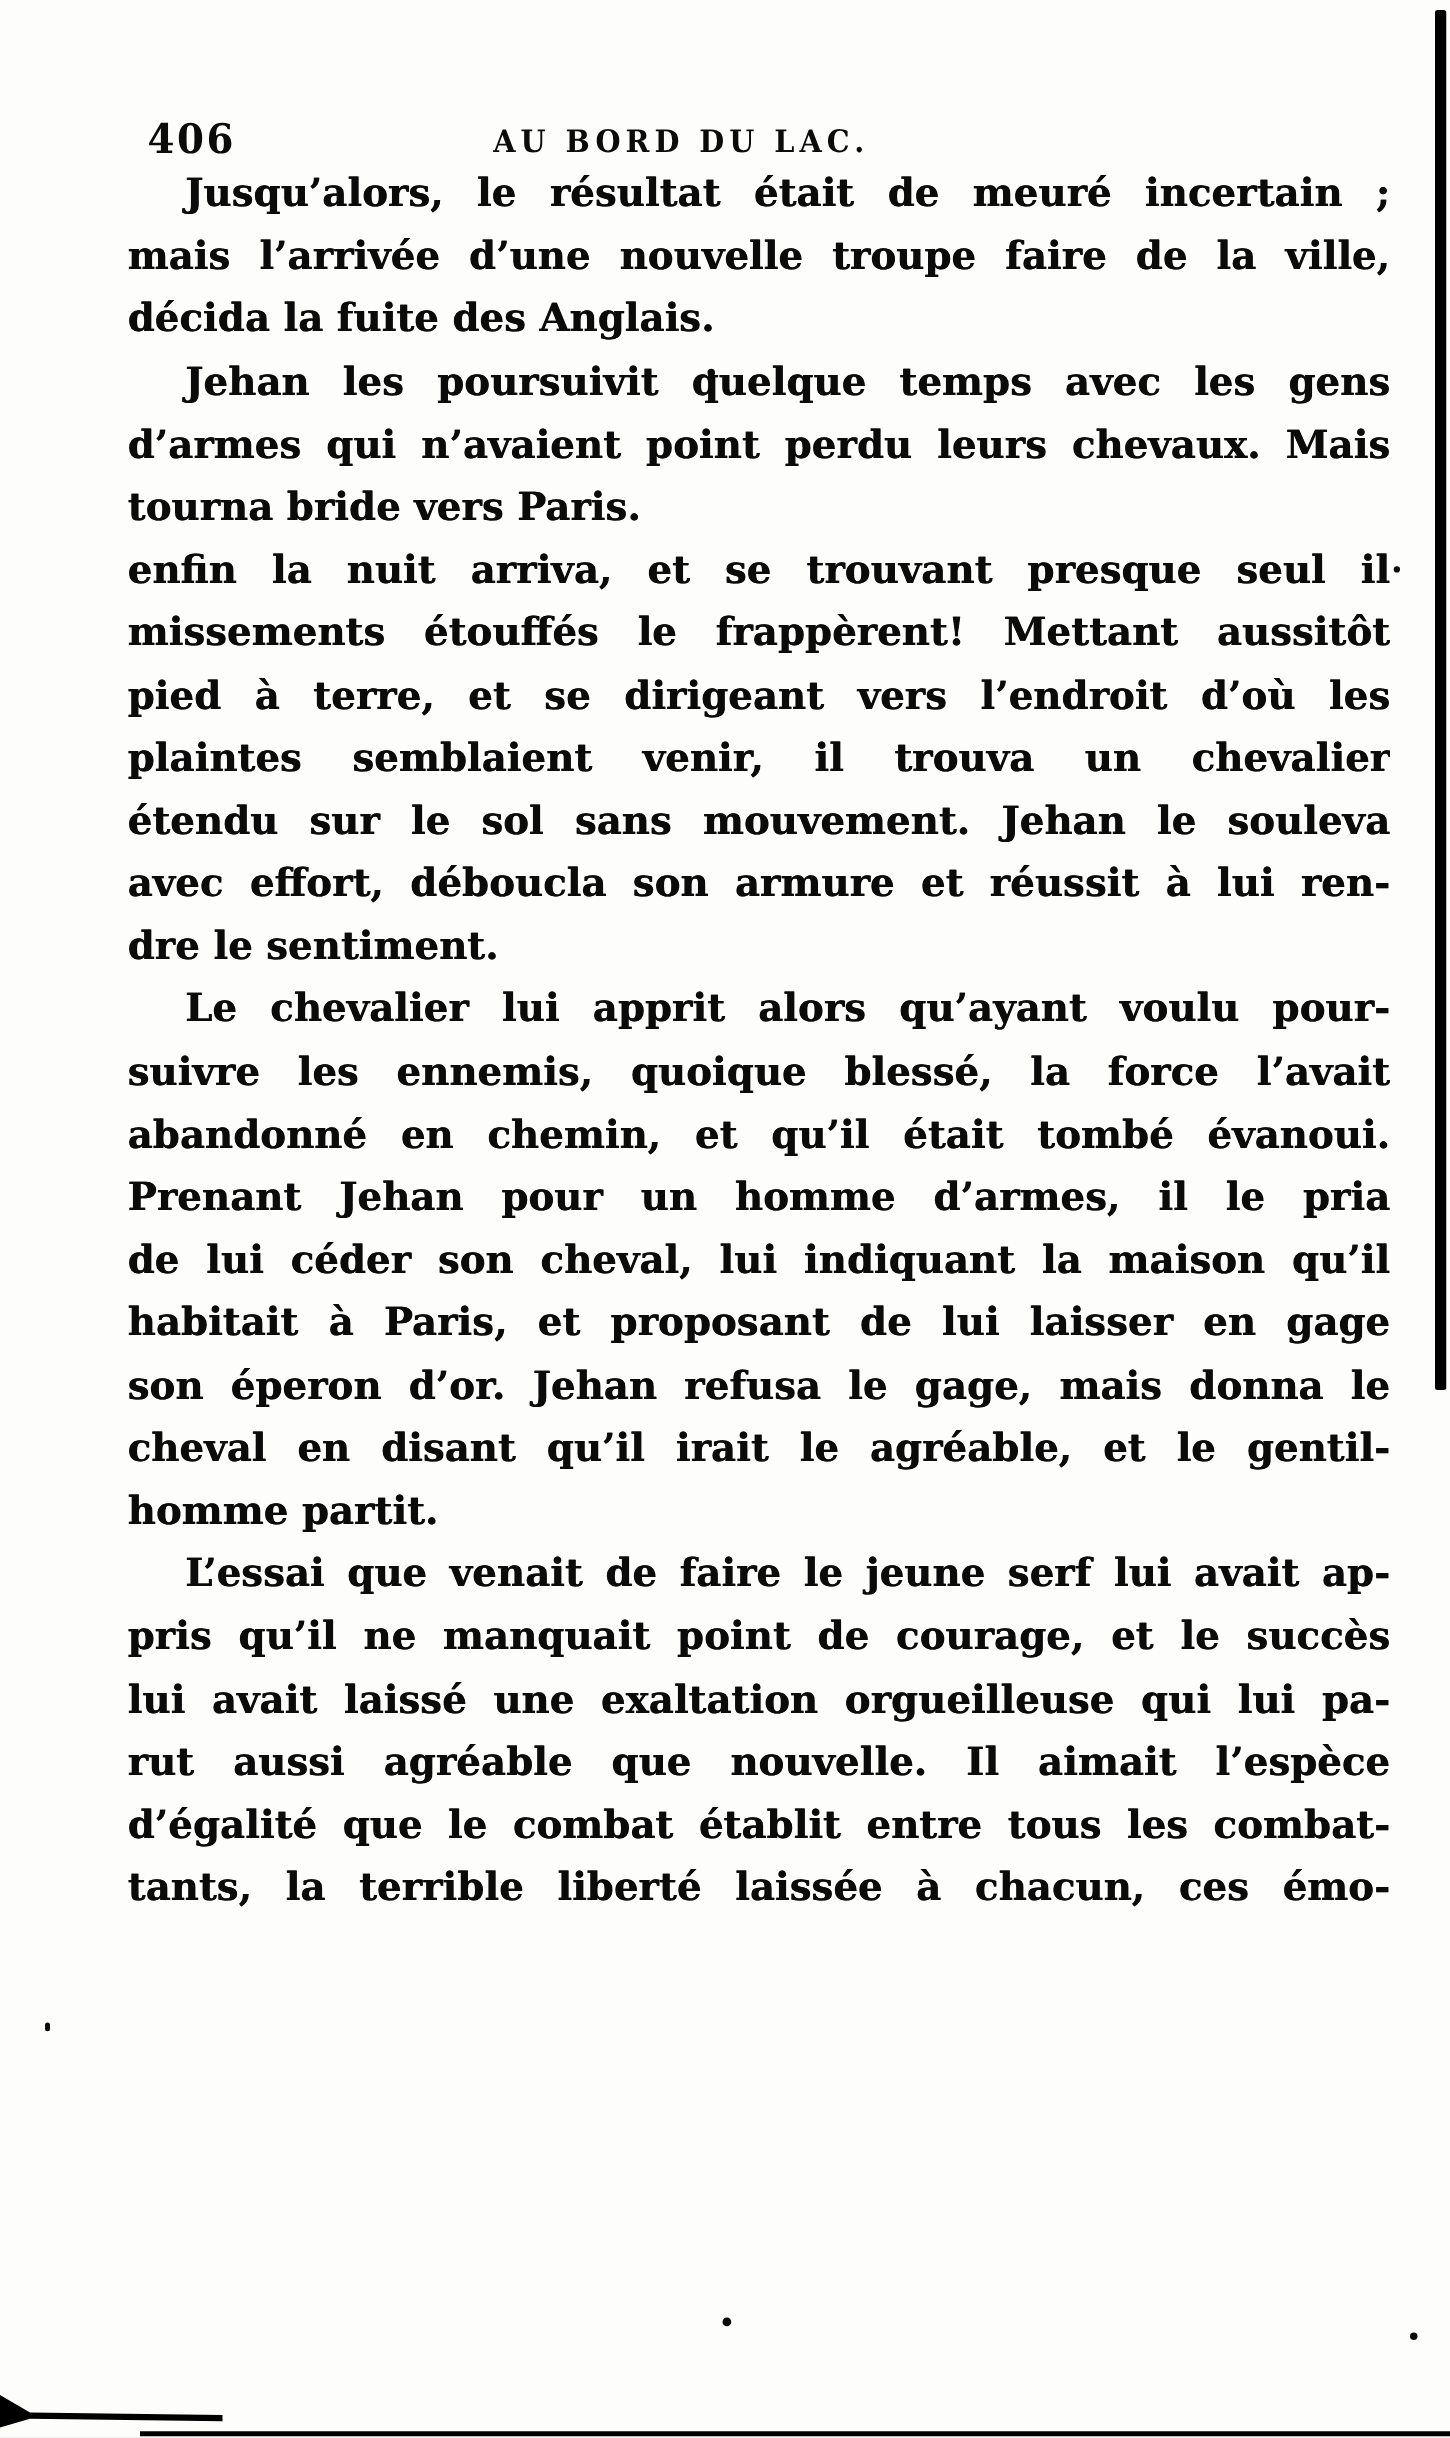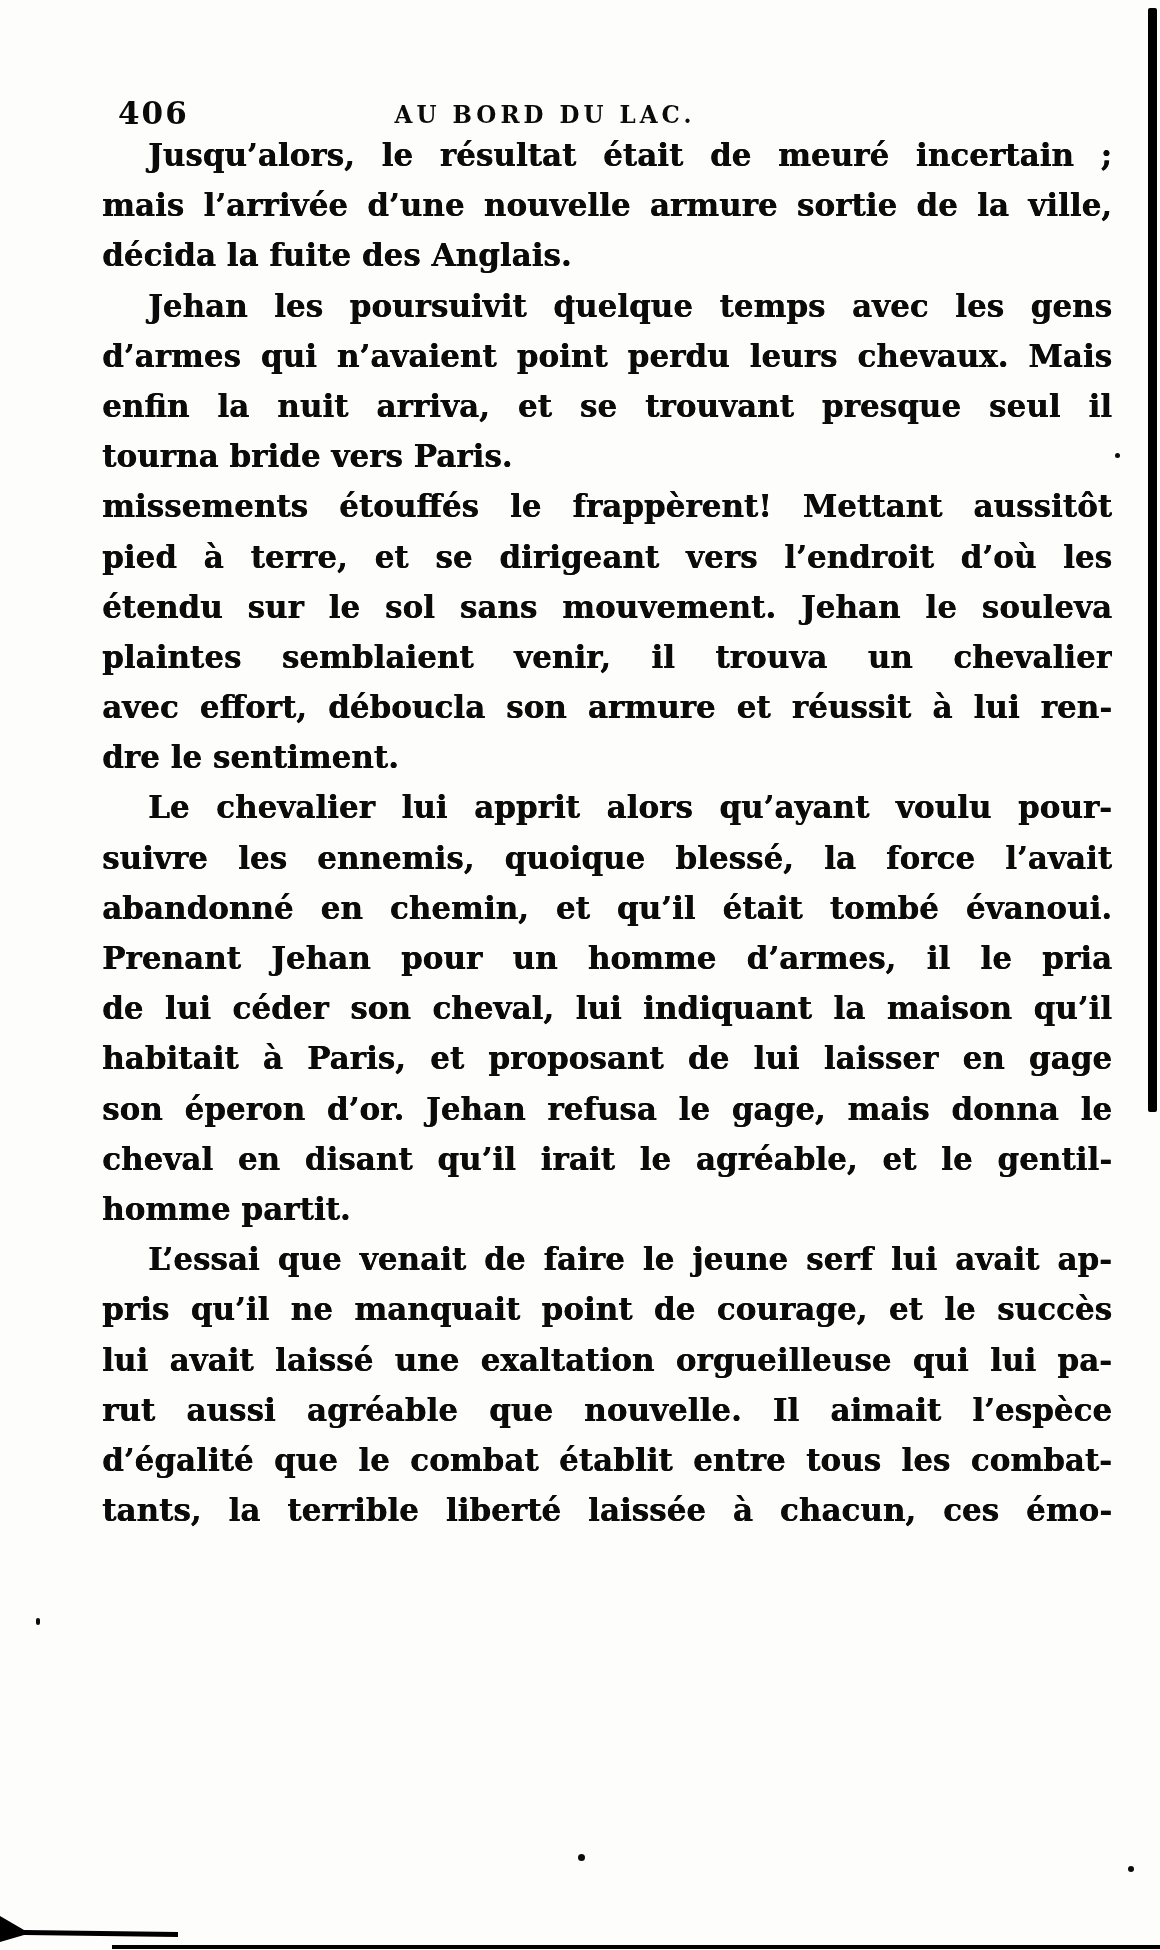--- a/index.html
+++ b/index.html
@@ -58,30 +58,30 @@
 
 <div class="page">
 
   <div class="header">
     <span class="pagenum">406</span>
     <span class="running-title">AU BORD DU LAC.</span>
   </div>
 
   <div class="bodytext" id="text-body">
       <div class="line first">Jusqu’alors, le résultat était de meuré incertain ;</div>
-      <div class="line">mais l’arrivée d’une nouvelle armure sortie de la ville,</div>
+      <div class="line">mais l’arrivée d’une nouvelle troupe faire de la ville,</div>
       <div class="line plast">décida la fuite des Anglais.</div>
       <div class="line first">Jehan les poursuivit quelque temps avec les gens</div>
       <div class="line">d’armes qui n’avaient point perdu leurs chevaux. Mais</div>
+      <div class="line plast">tourna bride vers Paris.</div>
       <div class="line">enfin la nuit arriva, et se trouvant presque seul il</div>
-      <div class="line plast">tourna bride vers Paris.</div>
       <div class="line">missements étouffés le frappèrent! Mettant aussitôt</div>
       <div class="line">pied à terre, et se dirigeant vers l’endroit d’où les</div>
+      <div class="line">plaintes semblaient venir, il trouva un chevalier</div>
       <div class="line">étendu sur le sol sans mouvement. Jehan le souleva</div>
-      <div class="line">plaintes semblaient venir, il trouva un chevalier</div>
       <div class="line">avec effort, déboucla son armure et réussit à lui ren-</div>
       <div class="line plast">dre le sentiment.</div>
       <div class="line first">Le chevalier lui apprit alors qu’ayant voulu pour-</div>
       <div class="line">suivre les ennemis, quoique blessé, la force l’avait</div>
       <div class="line">abandonné en chemin, et qu’il était tombé évanoui.</div>
       <div class="line">Prenant Jehan pour un homme d’armes, il le pria</div>
       <div class="line">de lui céder son cheval, lui indiquant la maison qu’il</div>
       <div class="line">habitait à Paris, et proposant de lui laisser en gage</div>
       <div class="line">son éperon d’or. Jehan refusa le gage, mais donna le</div>
       <div class="line">cheval en disant qu’il irait le agréable, et le gentil-</div>

